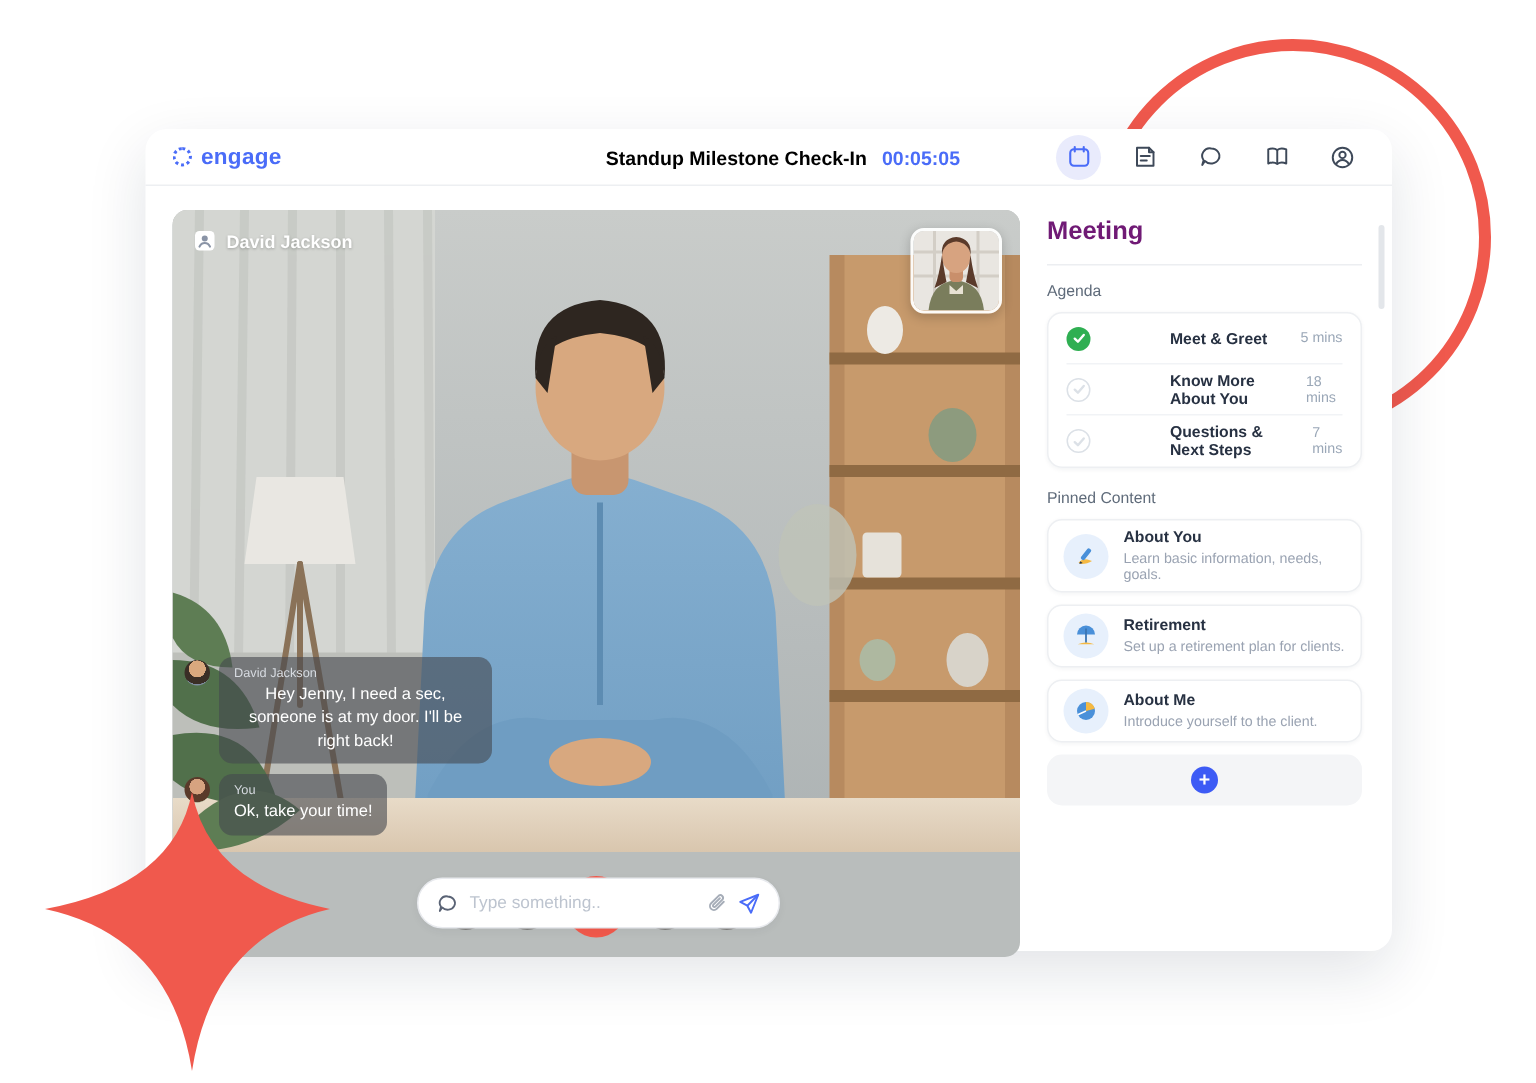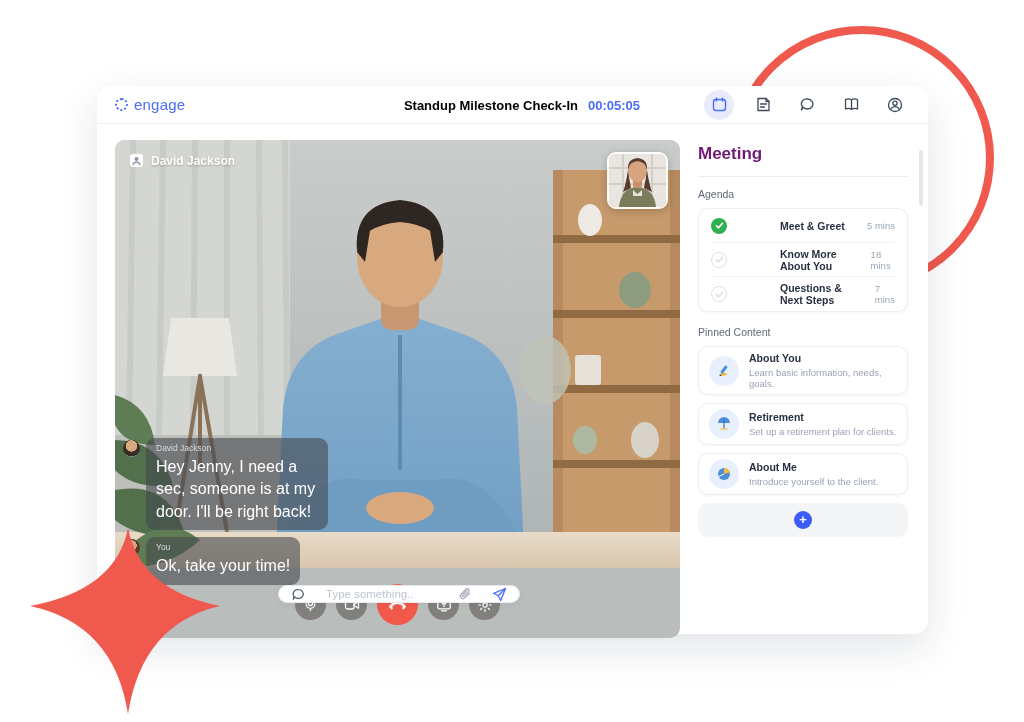--- a/index.html
+++ b/index.html
@@ -10,21 +10,21 @@
   .ring { position:absolute; left:730px; top:26px; width:264px; height:264px; border:8px solid #F0594D; border-radius:50%; z-index:0; }
   .sparkle { position:absolute; left:22px; top:518px; z-index:3; }
 
   
   .window { position:absolute; left:97px; top:86px; width:831px; height:548px; background:#fff; border-radius:14px; box-shadow:0 14px 40px rgba(20,30,60,.12); z-index:1; }
 
   
   .header { display:flex; align-items:center; height:38px; padding:0 18px; border-bottom:1px solid #EDEFF2; position:relative; }
   .logo { display:flex; align-items:center; gap:6px; }
   .logo-dot { width:13px; height:13px; border:2px dotted #4A6CF8; border-radius:50%; }
-  .logo-text { color:#4A6CF8; font-weight:normal; font-size:15px; letter-spacing:.2px; }
+  .logo-text { color:#4A6CF8; font-weight:bold; font-size:15px; letter-spacing:.2px; }
   .title-wrap { position:absolute; left:50%; top:0; height:38px; transform:translateX(-46%); display:flex; align-items:center; gap:10px; white-space:nowrap; }
   .m-title { font-size:13px; font-weight:bold; color:#000000; }
   .m-timer { font-size:13px; font-weight:bold; color:#4A6CF8; }
   .nav { margin-left:auto; display:flex; align-items:center; gap:14px; }
   .nav-btn { width:30px; height:30px; border-radius:50%; display:flex; align-items:center; justify-content:center; cursor:pointer; }
   .nav-btn.active { background:#E9EBFC; }
   .nav-btn svg { display:block; }
 
   
   .video-panel { position:absolute; left:18px; top:54px; width:565px; height:498px; border-radius:10px; overflow:hidden; background:#B9BDBC; }
@@ -34,27 +34,27 @@
 
   .pip { position:absolute; right:12px; top:12px; width:61px; height:57px; border-radius:9px; border:2px solid rgba(255,255,255,.95); overflow:hidden; box-shadow:0 2px 8px rgba(0,0,0,.2); }
 
   .msgs { position:absolute; left:8px; top:298px; display:flex; flex-direction:column; gap:7px; }
   .msg-row { display:flex; align-items:flex-start; gap:6px; }
   .msg-avatar { width:17px; height:17px; border-radius:50%; flex:0 0 auto; margin-top:2px; }
   .av-david { background:radial-gradient(circle at 50% 35%, #D9A87E 0 40%, #3A2E26 41% 72%, #7E8BA0 73%); }
   .av-you { background:radial-gradient(circle at 50% 38%, #D7A380 0 38%, #5A3A2A 39% 74%, #84876B 75%); }
   .bubble { background:rgba(68,71,78,.60); border-radius:9px; padding:5px 10px 7px; max-width:182px; }
   .bubble .sender { font-size:8.5px; color:#D7DBE1; margin-bottom:3px; }
-  .bubble .text { font-size:16px; color:#fff; line-height:1.4; }
+  .bubble .text { font-size:11px; color:#fff; line-height:1.4;text-align:center; }
 
   .controls { position:absolute; left:0; right:0; bottom:13px; display:flex; align-items:center; justify-content:center; gap:10px; }
   .ctl { width:31px; height:31px; border-radius:50%; background:rgba(84,78,72,.55); display:flex; align-items:center; justify-content:center; cursor:pointer; }
   .ctl.hangup { width:41px; height:41px; background:#F2594B; }
 
-  .chat-input { position:absolute; left:181px; top:499px; width:242px; height:18px; background:#fff; border:1px solid #E8EAEE; border-radius:17px; display:flex; align-items:center; gap:20px; padding:0 12px; box-shadow:0 2px 6px rgba(30,40,60,.05); }
+  .chat-input { position:absolute; left:181px; top:499px; width:242px; height:34px; background:#fff; border:1px solid #E8EAEE; border-radius:17px; display:flex; align-items:center; gap:7px; padding:0 12px; box-shadow:0 2px 6px rgba(30,40,60,.05); }
   .chat-input input { flex:1; border:none; outline:none; font-size:11.5px; color:#3A4354; font-family:"Liberation Sans", sans-serif; background:transparent; min-width:0; }
   .chat-input input::placeholder { color:#BDC4CF; }
 
   
   .sidebar { position:absolute; left:601px; top:50px; width:210px; }
   .sb-title { font-size:17px; font-weight:bold; color:#701a75; margin:8px 0 12px; }
   .sb-divider { height:1px; background:#ECEEF1; margin-bottom:11px; }
   .sb-label { font-size:10.5px; color:#5F6B7A; margin:2px 0 8px; }
   .agenda-card { background:#fff; border:1px solid #EDEFF2; border-radius:10px; padding:0 12px; box-shadow:0 1px 3px rgba(20,30,60,.05); margin-bottom:14px; }
   .agenda-row { display:flex; align-items:center; gap:9px; height:34px; border-bottom:1px solid #F1F3F6; cursor:pointer; }

